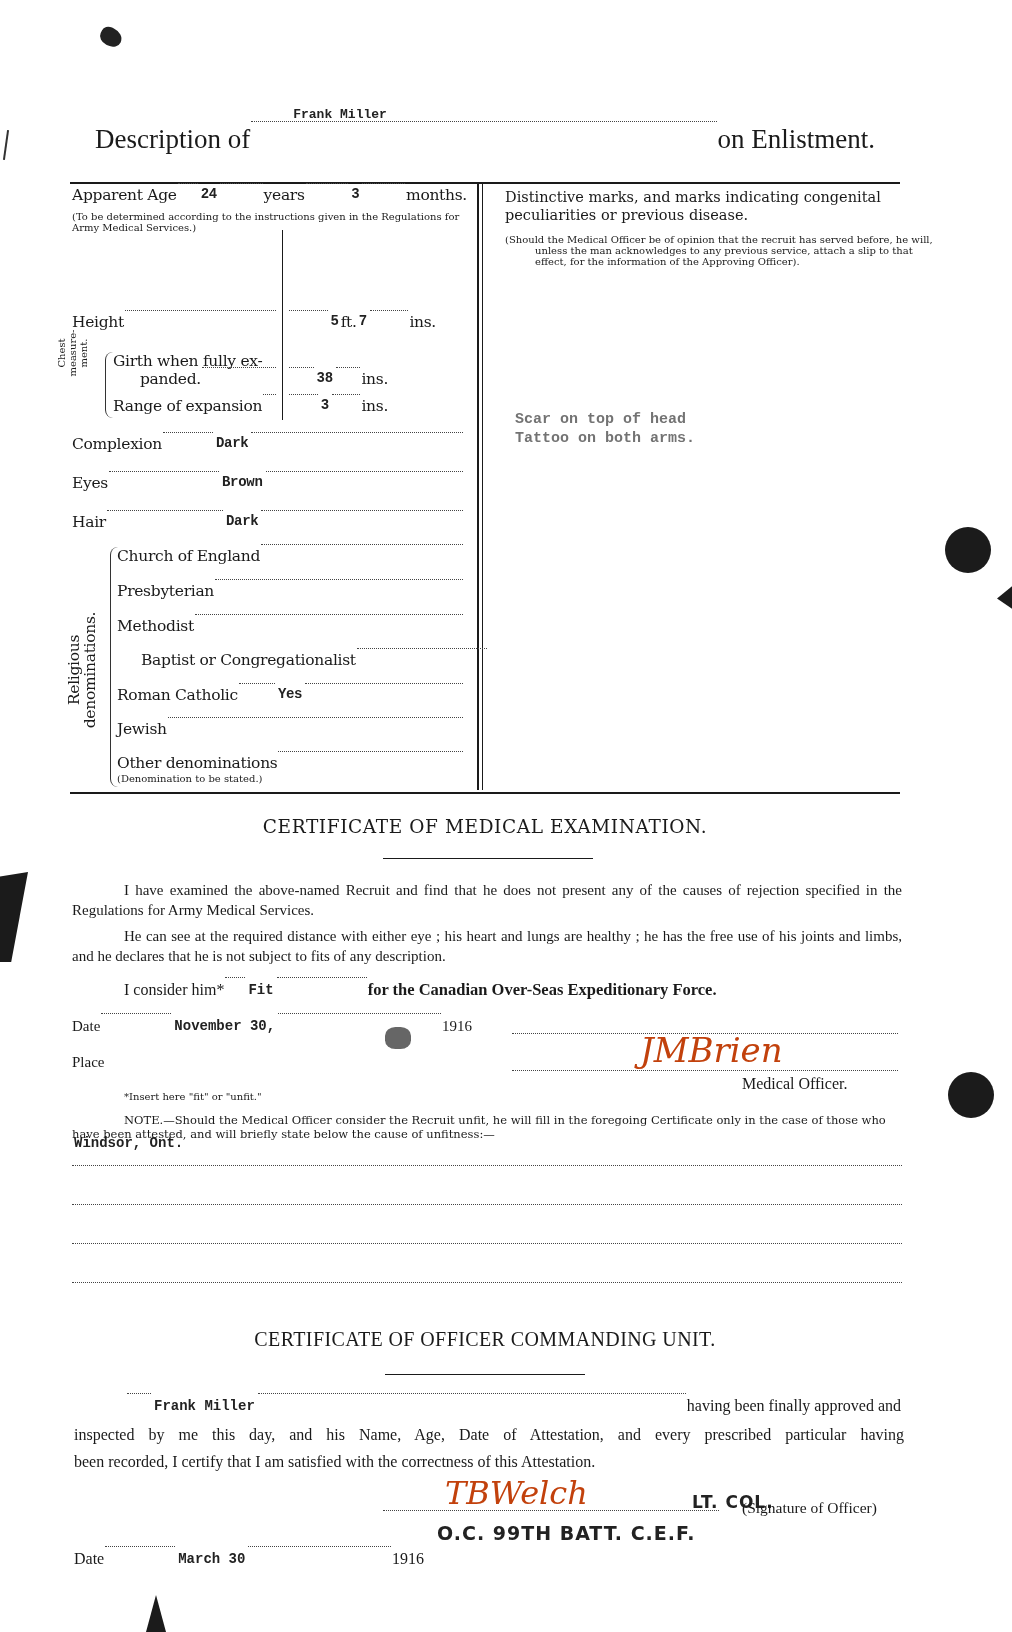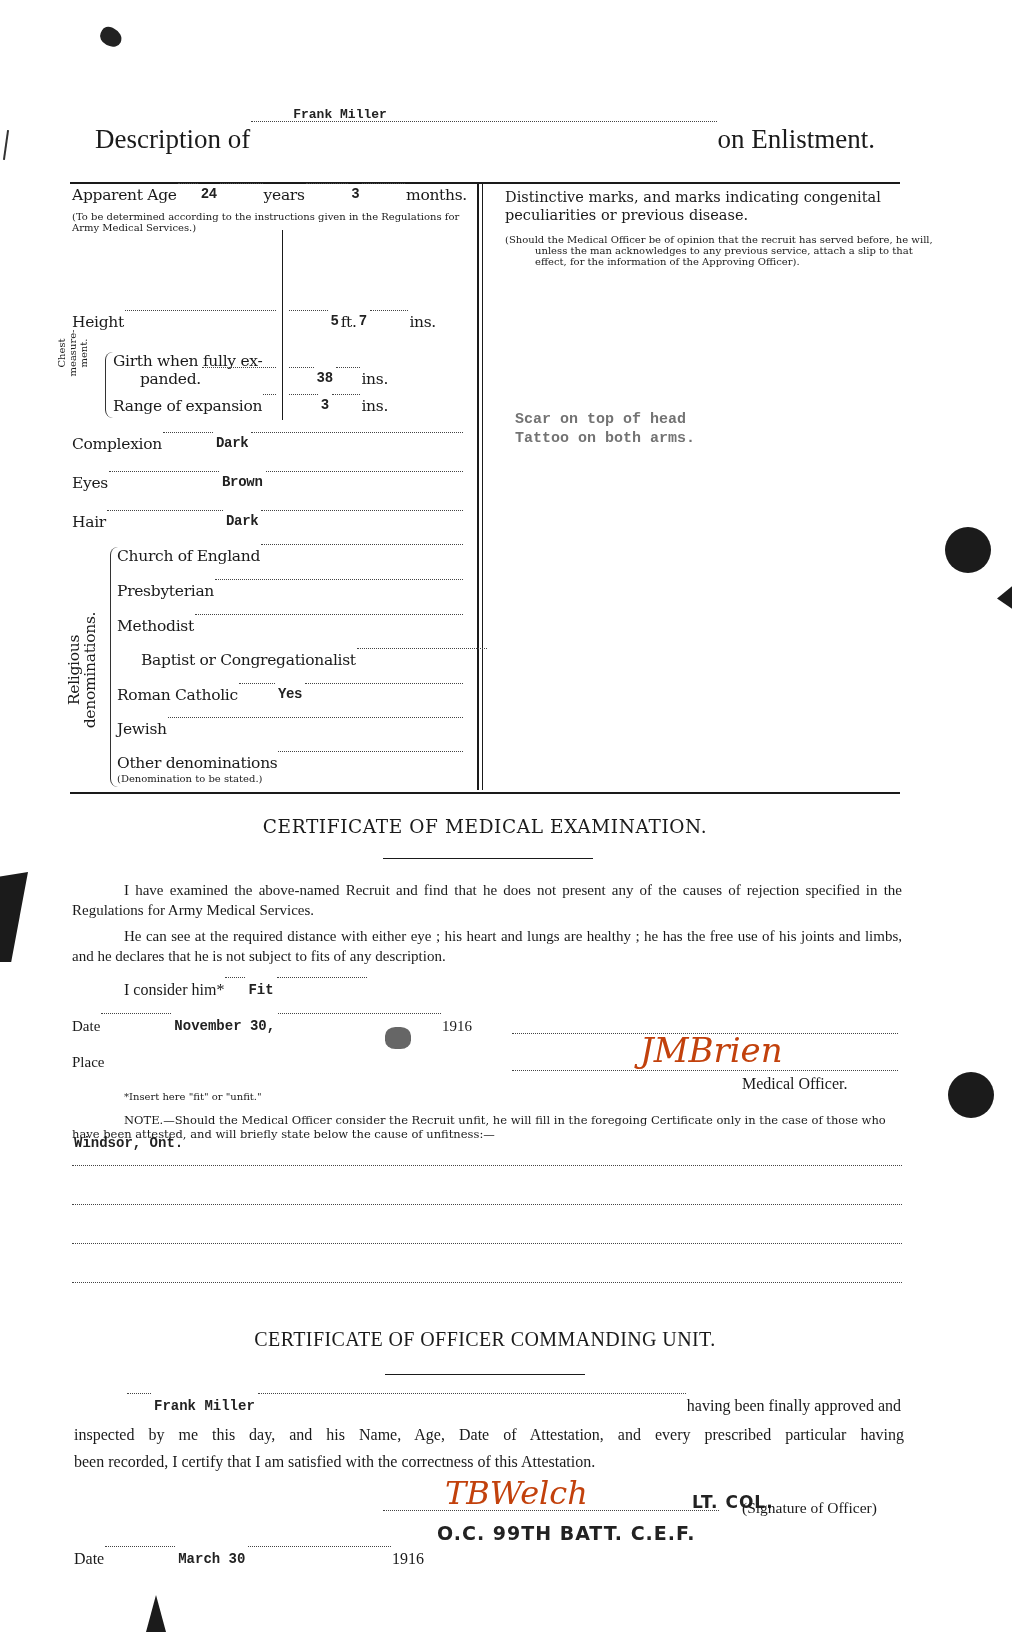--- a/index.html
+++ b/index.html
@@ -163,20 +163,21 @@
 <div class="hline" style="left:383px;top:858px;width:210px;height:1px;"></div>
 
 <div class="abs para" style="left:72px;top:880px;width:830px;text-indent:52px;text-align:justify;">I have examined the above-named Recruit and find that he does not present any of the causes of rejection specified in the Regulations for Army Medical Services.</div>
 <div class="abs para" style="left:72px;top:926px;width:830px;text-indent:52px;text-align:justify;">He can see at the required distance with either eye ; his heart and lungs are healthy ; he has the free use of his joints and limbs, and he declares that he is not subject to fits of any description.</div>
 
 <div class="row para" style="left:124px;top:980px;width:700px;font-size:16px;">
   <span>I consider him*</span>
   <span class="fill" style="flex:0 0 20px"></span>
   <span class="val">Fit</span>
   <span class="fill" style="flex:0 0 90px"></span>
+  <span style="font-weight:bold;font-size:16.5px;">for the Canadian Over-Seas Expeditionary Force.</span>
 </div>
 
 <div class="row para" style="left:72px;top:1016px;width:400px;">
   <span>Date</span>
   <span class="fill" style="flex:0 0 70px"></span>
   <span class="val">November 30,</span>
   <span class="fill"></span>
   <span>1916</span>
 </div>
 <div class="abs" style="left:385px;top:1027px;width:26px;height:22px;background:#333;border-radius:40%;opacity:0.75;"></div>

